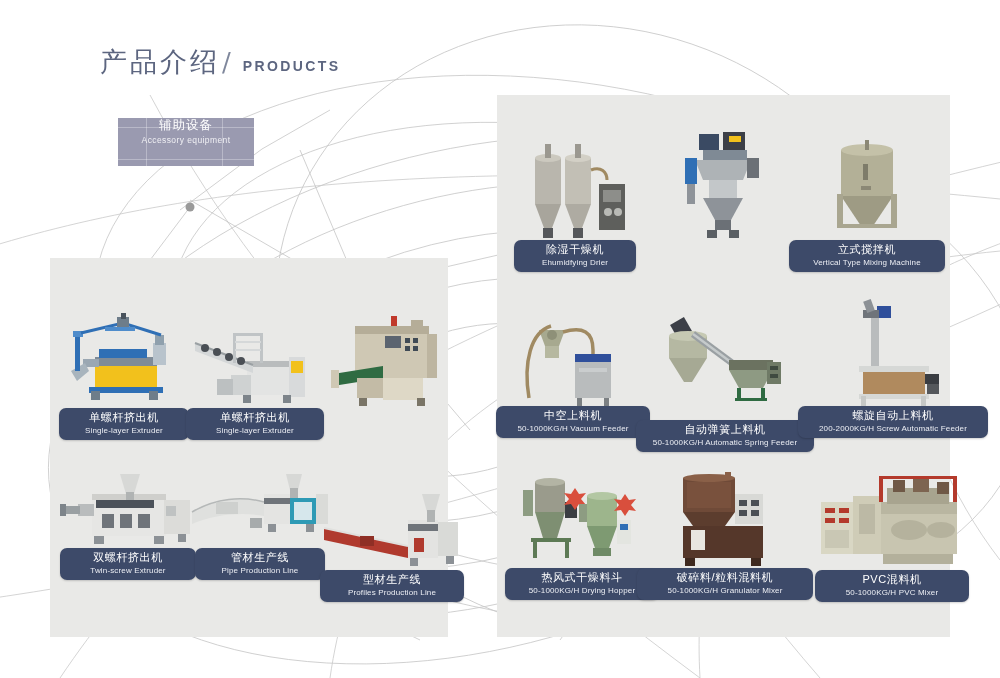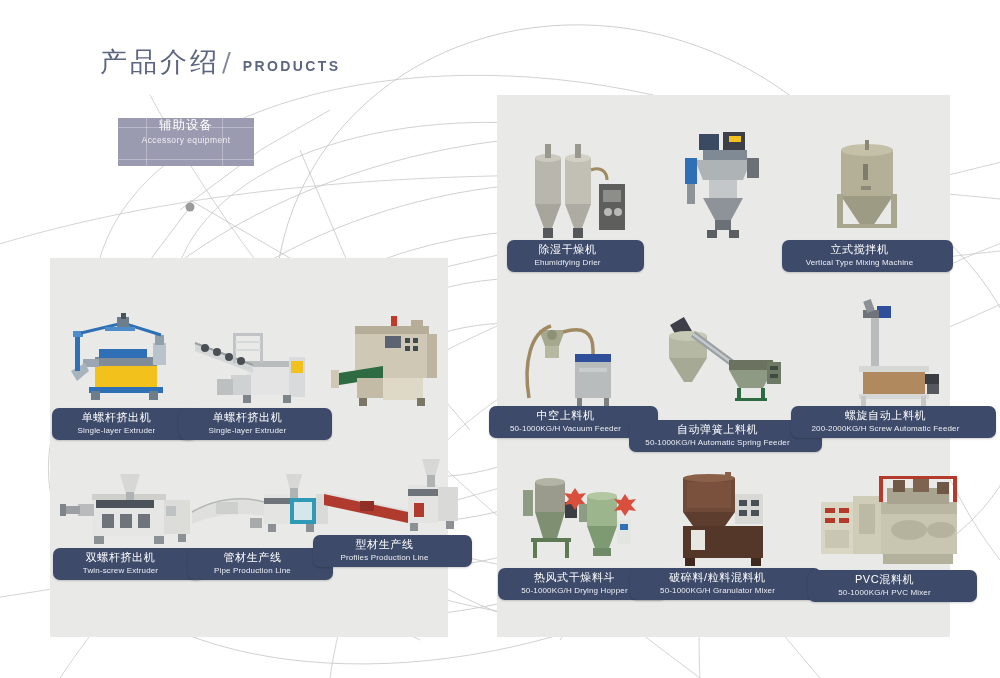--- a/index.html
+++ b/index.html
@@ -30,21 +30,21 @@
   
   .panel{position:absolute;background:#e9e9e7;}
   #panel-left{left:50px;top:258px;width:398px;height:379px;}
   #panel-right{left:497px;top:95px;width:453px;height:542px;}
 
   
   .cell{position:absolute;display:flex;flex-direction:column;align-items:center;}
   .photo{position:relative;display:flex;align-items:flex-end;justify-content:center;}
   .badge{
     background:#3d4a69;border-radius:7px;color:#fff;text-align:center;
-    padding:3px 24px 4px 9px;box-shadow:0 1px 2px rgba(0,0,0,.18);
+    padding:3px 9px 4px 9px;box-shadow:0 1px 2px rgba(0,0,0,.18);
     display:flex;flex-direction:column;align-items:center;justify-content:center;
   }
   .badge .b-cn{font-size:11px;letter-spacing:.6px;line-height:13px;white-space:nowrap;}
   .badge .b-en{font-size:8px;letter-spacing:.15px;line-height:11px;white-space:nowrap;color:#eceef4;margin-top:1px;}   
 </style>
 </head>
 <body>
 
 <div id="stage">
 
@@ -254,21 +254,21 @@
       <rect x="78" y="56" width="8" height="8" fill="#8c9196"></rect>
       <rect x="116" y="56" width="8" height="8" fill="#8c9196"></rect>
     </g>
           </svg>
         </div>
         <div class="badge" style="min-width: 112px;">
           <div class="b-cn">管材生产线</div>
           <div class="b-en">Pipe Production Line</div>
         </div>
       </div>
-      <div class="cell" style="left: 322px; top: 437px; width: 140px;">
+      <div class="cell" style="left: 322px; top: 472px; width: 140px;">
         <div class="photo" style="height: 98px; width: 140px;">
           <svg width="140" height="78" viewBox="0 0 140 78">
     <g>
       <path d="M2 36 L86 54 L86 66 L2 48 Z" fill="#b03a2e"></path>
       <path d="M2 36 L86 54" stroke="#e0e0de" stroke-width="2" fill="none"></path>
       <rect x="86" y="28" width="30" height="38" fill="#e3e3e1"></rect>
       <rect x="86" y="32" width="30" height="7" fill="#6f747a"></rect>
       <rect x="92" y="46" width="10" height="14" fill="#b03a2e"></rect>
       <rect x="116" y="30" width="20" height="34" fill="#d9dad7"></rect>
       <path d="M100 2 L118 2 L113 20 L105 20 Z" fill="#d7d8d6"></path>

